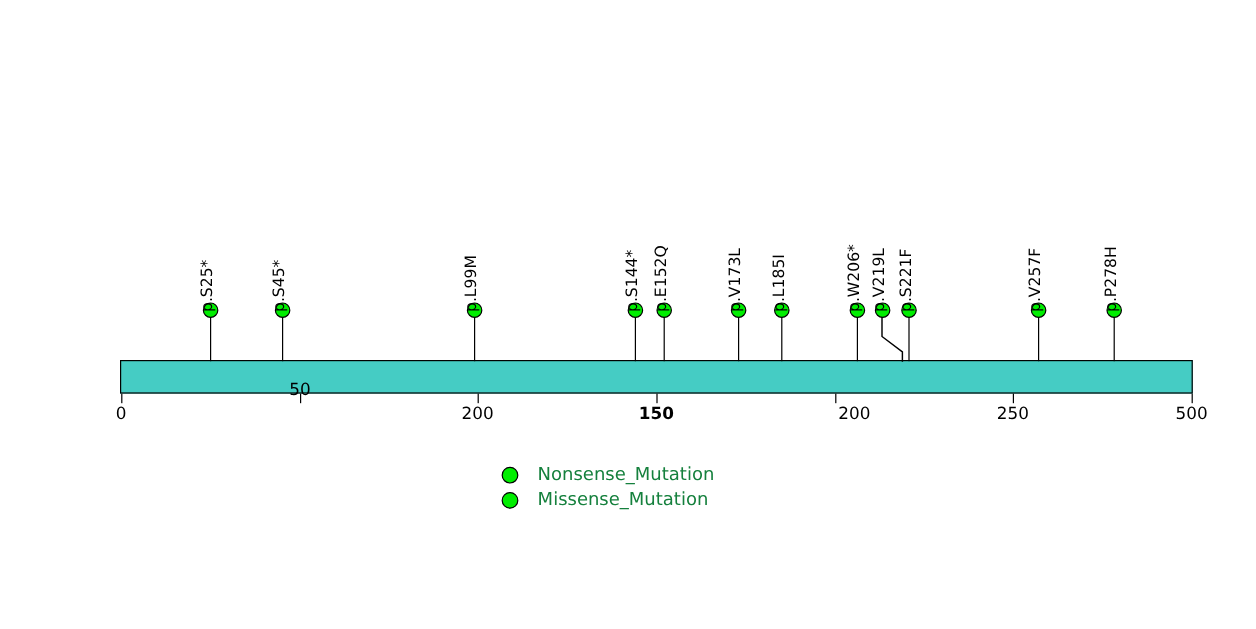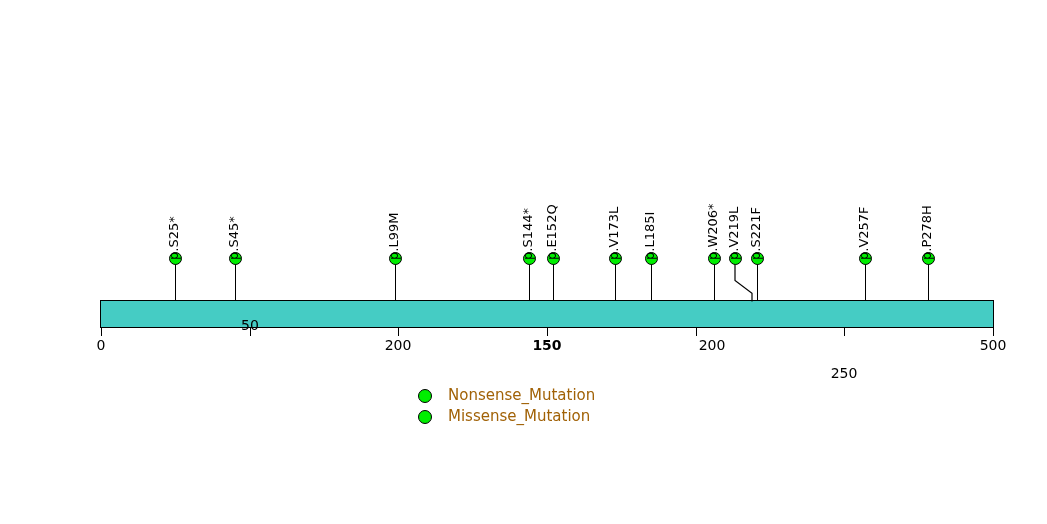--- a/index.html
+++ b/index.html
@@ -92,40 +92,40 @@
     border: 1px solid #000000;
     box-sizing: border-box;
   }
   .legend-text {
     position: absolute;
     left: 30px;
     top: 0px;
     font-size: 15px;
     line-height: 19px;
     white-space: nowrap;
-    color: #a16207;
+    color: #15803d;
   }
 </style>
 </head>
 <body>
 
 <div id="plot">
     <div class="domain-bar" style="left: 100px; top: 300px; width: 894px; height: 28px; background: rgb(69, 204, 196); border-color: rgb(0, 0, 0);"></div>
     <div class="axis-tick" style="left: 101px; top: 328px; height: 8px;"></div>
     <div class="axis-tick-label" style="left: 101px; top: 338px;">0</div>
     <div class="axis-tick" style="left: 250px; top: 328px; height: 8px;"></div>
     <div class="axis-tick-label" style="left: 250px; top: 318px;">50</div>
     <div class="axis-tick" style="left: 398px; top: 328px; height: 8px;"></div>
     <div class="axis-tick-label" style="left: 398px; top: 338px;">200</div>
     <div class="axis-tick" style="left: 547px; top: 328px; height: 8px;"></div>
     <div class="axis-tick-label" style="left: 547px; top: 338px; font-weight: bold;">150</div>
     <div class="axis-tick" style="left: 696px; top: 328px; height: 8px;"></div>
     <div class="axis-tick-label" style="left: 696px; top: 338px; margin-left: 16px;">200</div>
     <div class="axis-tick" style="left: 844px; top: 328px; height: 8px;"></div>
-    <div class="axis-tick-label" style="left: 844px; top: 338px; margin-top: 28px;">250</div>
+    <div class="axis-tick-label" style="left: 844px; top: 338px;">250</div>
     <div class="axis-tick" style="left: 993px; top: 328px; height: 8px;"></div>
     <div class="axis-tick-label" style="left: 993px; top: 338px;">500</div>
     <div class="lolli-stem" style="left: 175px; top: 263.5px; height: 37.5px;"></div>
     <div class="lolli-head" style="left: 168.5px; top: 251.5px; background: rgb(0, 238, 0);"></div>
     <div class="lolli-label" style="left: 180px; top: 247px;">p.S25*</div>
     <div class="lolli-stem" style="left: 235px; top: 263.5px; height: 37.5px;"></div>
     <div class="lolli-head" style="left: 228.5px; top: 251.5px; background: rgb(0, 238, 0);"></div>
     <div class="lolli-label" style="left: 240px; top: 247px;">p.S45*</div>
     <div class="lolli-stem" style="left: 395px; top: 263.5px; height: 37.5px;"></div>
     <div class="lolli-head" style="left: 388.5px; top: 251.5px; background: rgb(0, 238, 0);"></div>

